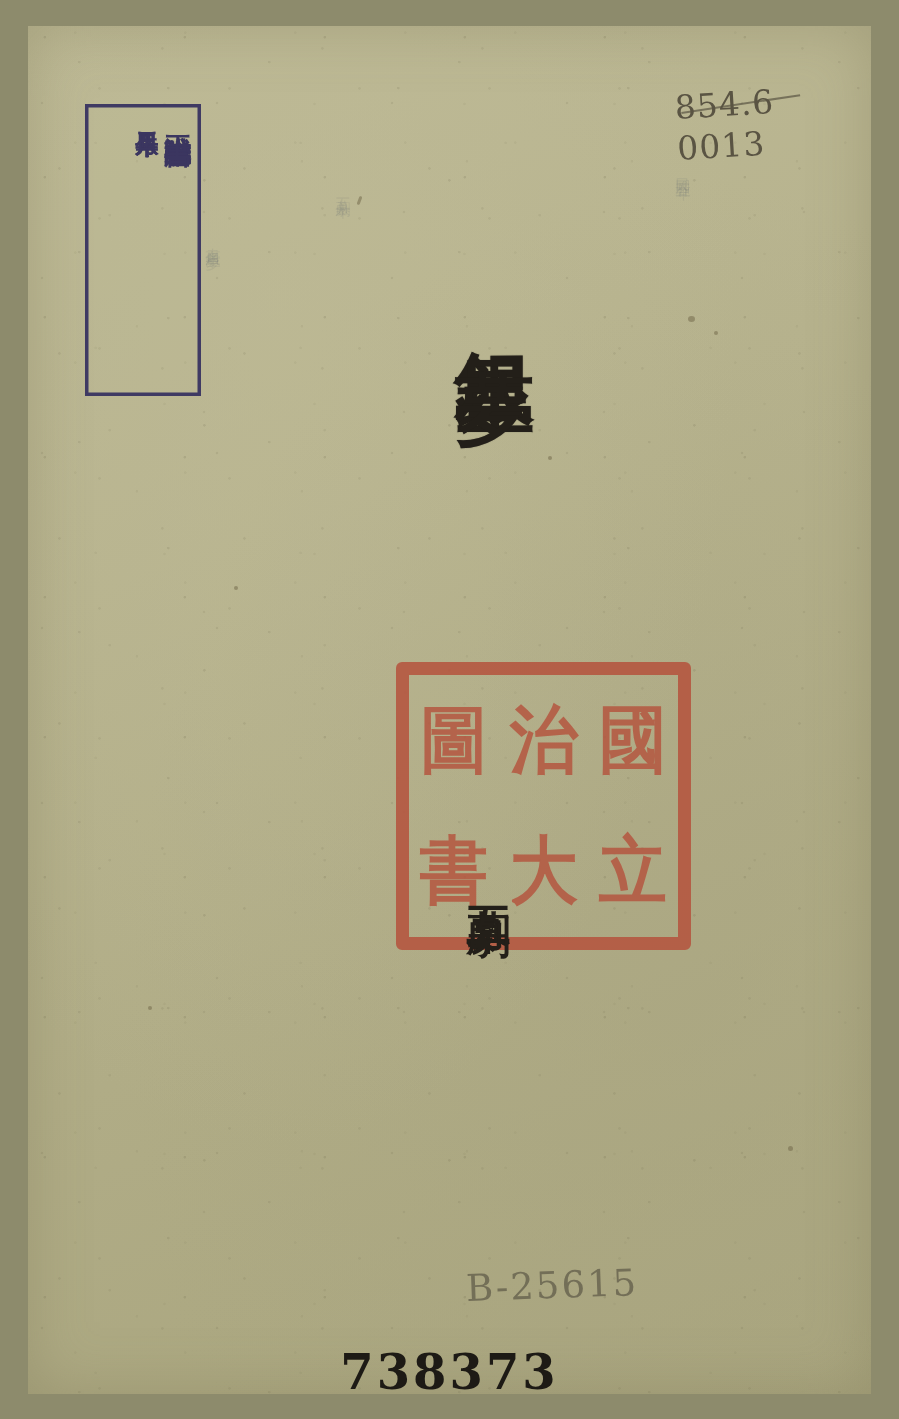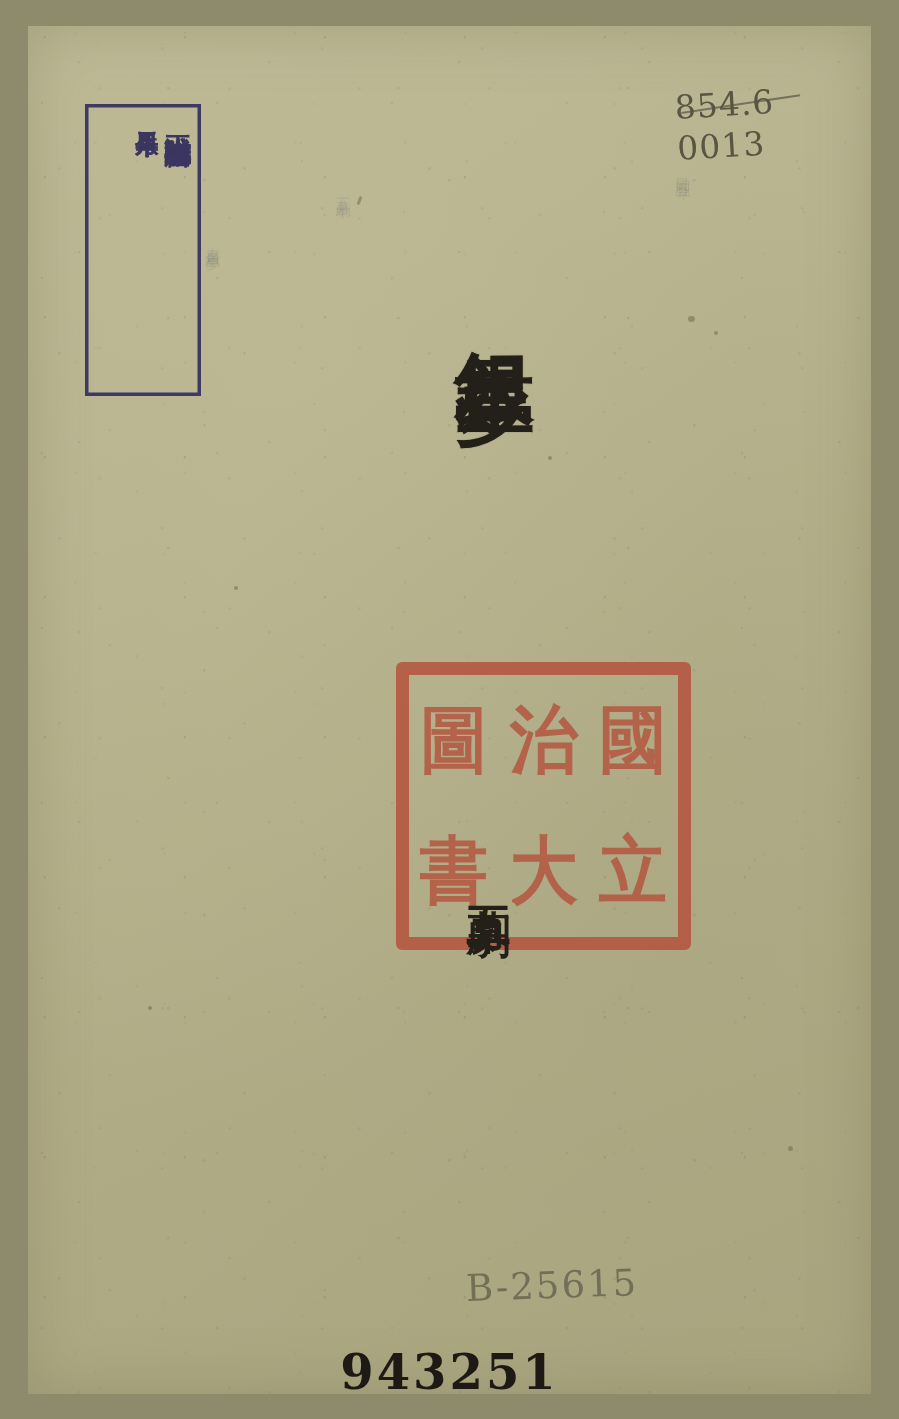--- a/index.html
+++ b/index.html
@@ -252,15 +252,15 @@
         <div class="stamp-ch">書</div>
         <div class="stamp-ch">大</div>
         <div class="stamp-ch">立</div>
       </div>
     </div>
 
     <div class="subtitle">五幕劇</div>
 
     <div class="pencil-scrawl">B-25615</div>
 
-    <div class="accession">943251</div>
+    <div class="accession">738373</div>
   </div>
 </div>
 
 </body></html>

